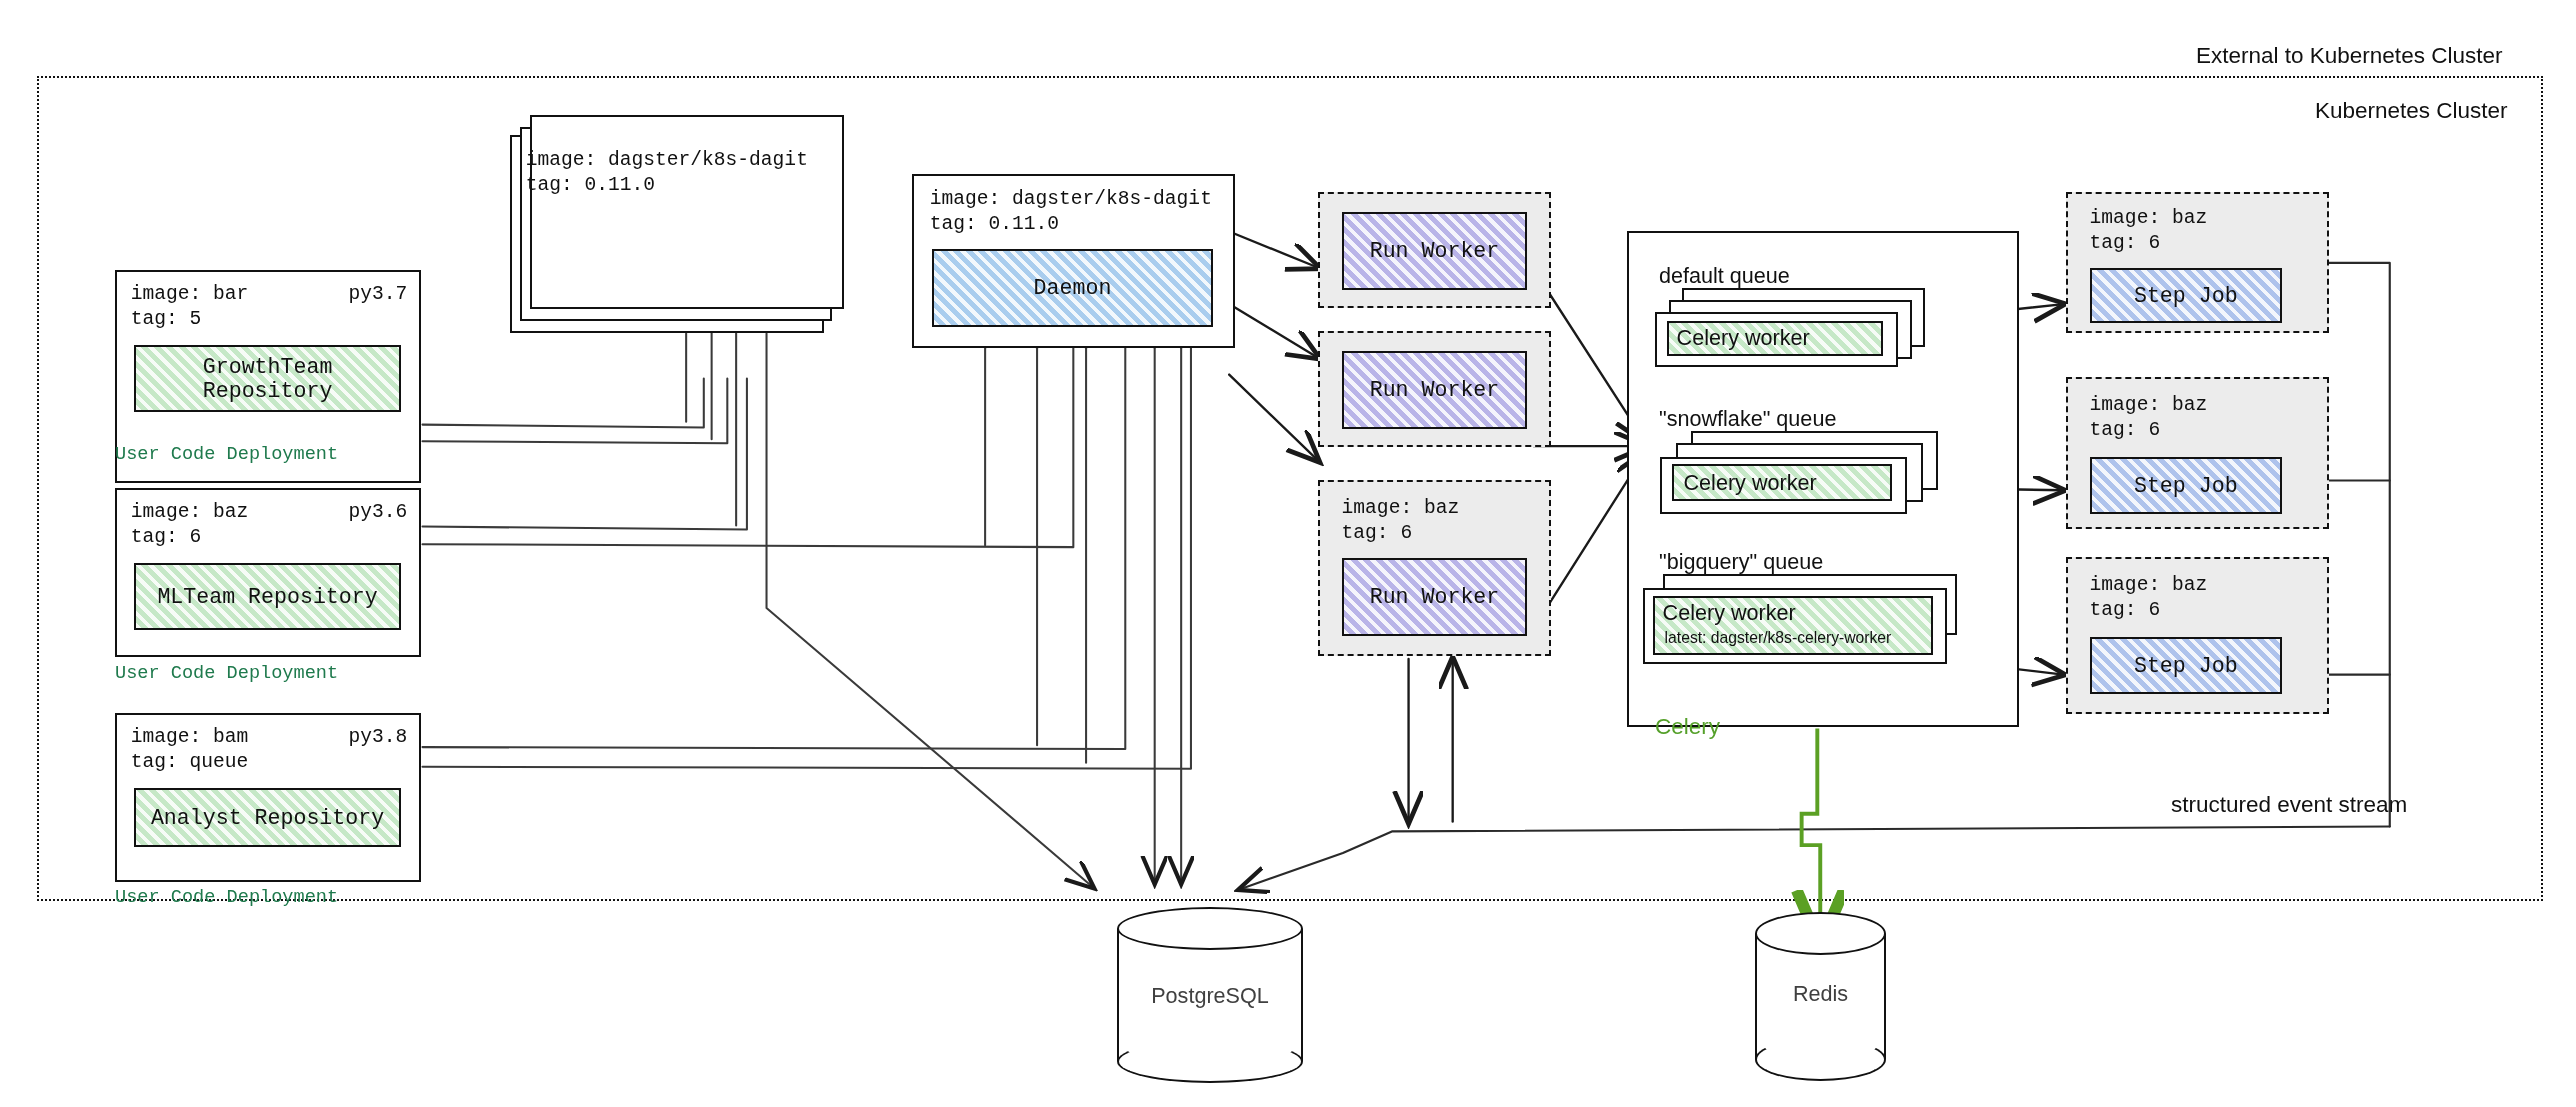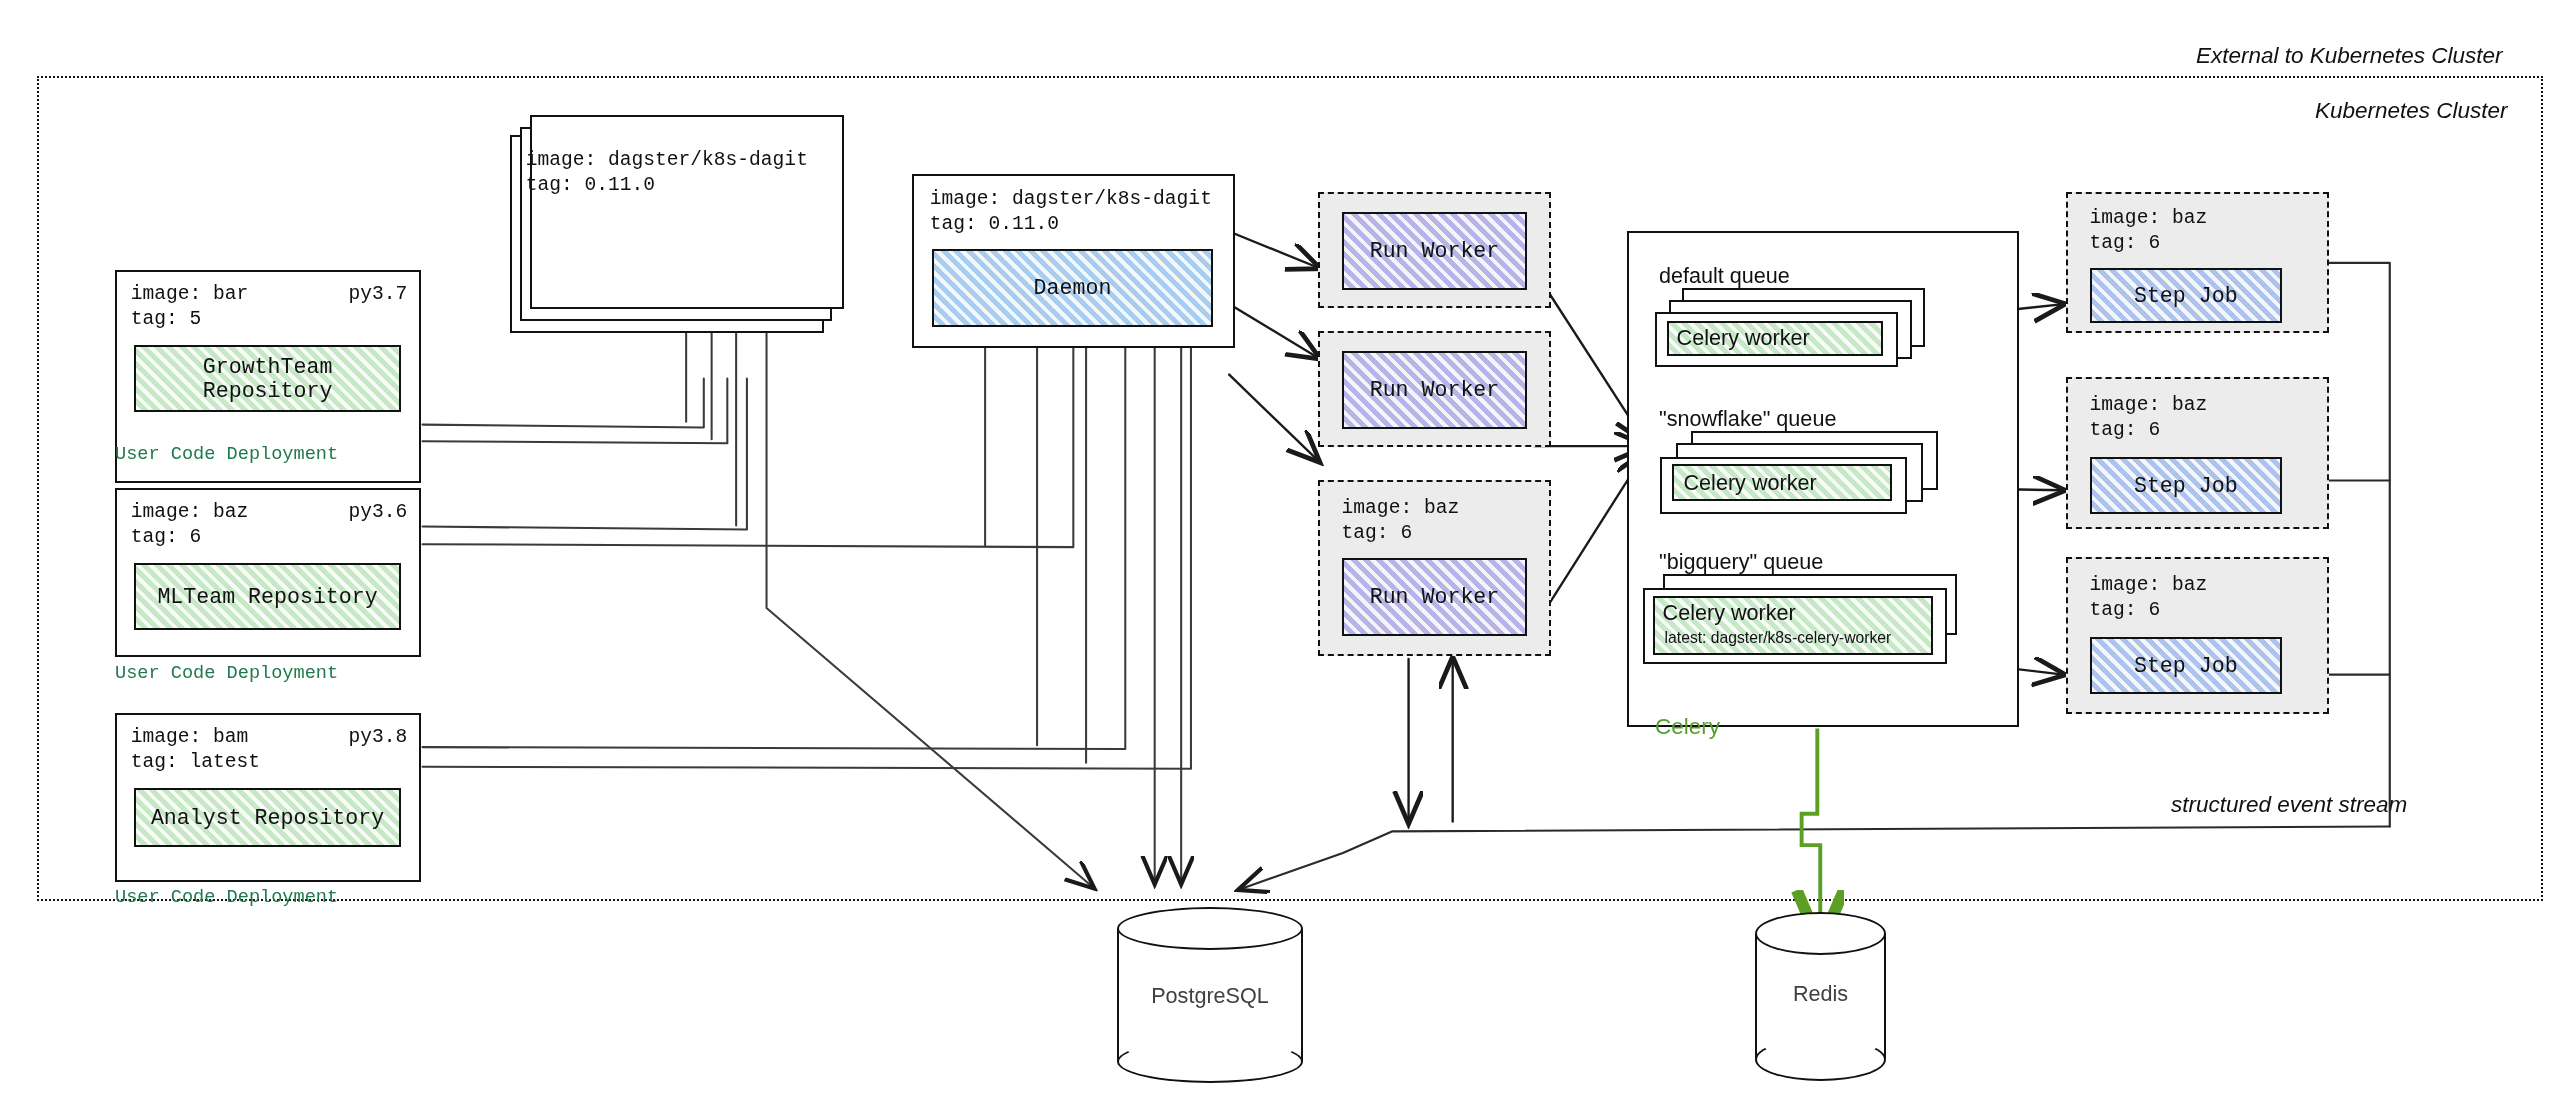--- a/index.html
+++ b/index.html
@@ -2,21 +2,21 @@
 <html><head>
 <meta charset="utf-8">
 <style>
   html,body{margin:0;padding:0;background:#ffffff;}
   body{font-family:"Liberation Sans",sans-serif;}
   #stage{position:relative;width:2576px;height:1108px;overflow:hidden;background:#fff;}
   .mono{font-family:"Liberation Mono",monospace;}
 
   
   .cluster{position:absolute;border:2.9px dotted #111;background:transparent;}
-  .cluster-title{position:absolute;font-size:22.5px;color:#111;white-space:nowrap;font-style:italic;}
+  .cluster-title{position:absolute;font-size:22.5px;color:#111;white-space:nowrap;}
 
   
   .card{position:absolute;background:#fff;border:2.2px solid #111;box-sizing:border-box;}
   .card.sh::before,.card.sh::after{content:"";position:absolute;border:2.2px solid #111;
       background:#fff;box-sizing:border-box;z-index:-1;}
   .card.sh::before{left:7.8px;top:-9.8px;right:-9.8px;bottom:9.8px;}
   .card.sh::after{left:17.6px;top:-21.6px;right:-21.6px;bottom:21.6px;}
 
   .meta{position:absolute;font-size:19.6px;line-height:1.28;color:#111;white-space:pre;}
   .meta.r{text-align:right;}
@@ -153,21 +153,21 @@
     <div class="meta mono" style="left:13.7px;top:35px;">tag: 6</div>
     <div class="inner h-green" style="left:16.7px;top:73px;right:17.6px;height:67px;">
       <span class="t mono">MLTeam Repository</span>
     </div>
   </div>
   <div class="deploy-label mono" style="left:115px;top:663px;">User Code Deployment</div>
 
   <div class="card" style="left:115px;top:713px;width:306px;height:169px;">
     <div class="meta mono" style="left:13.7px;top:9.8px;">image: bam</div>
     <div class="meta mono r" style="right:11.8px;top:9.8px;">py3.8</div>
-    <div class="meta mono" style="left:13.7px;top:35px;">tag: latest</div>
+    <div class="meta mono" style="left:13.7px;top:35px;">tag: queue</div>
     <div class="inner h-green" style="left:16.7px;top:73px;right:17.6px;height:59px;">
       <span class="t mono">Analyst Repository</span>
     </div>
   </div>
   <div class="deploy-label mono" style="left:115px;top:887px;">User Code Deployment</div>
 
   <div class="card sh" style="left:510px;top:135px;width:314px;height:198px;z-index:3;">
     <div class="meta mono" style="left:13.7px;top:10.8px;">image: dagster/k8s-dagit</div>
     <div class="meta mono" style="left:13.7px;top:36px;">tag: 0.11.0</div>
   </div>

